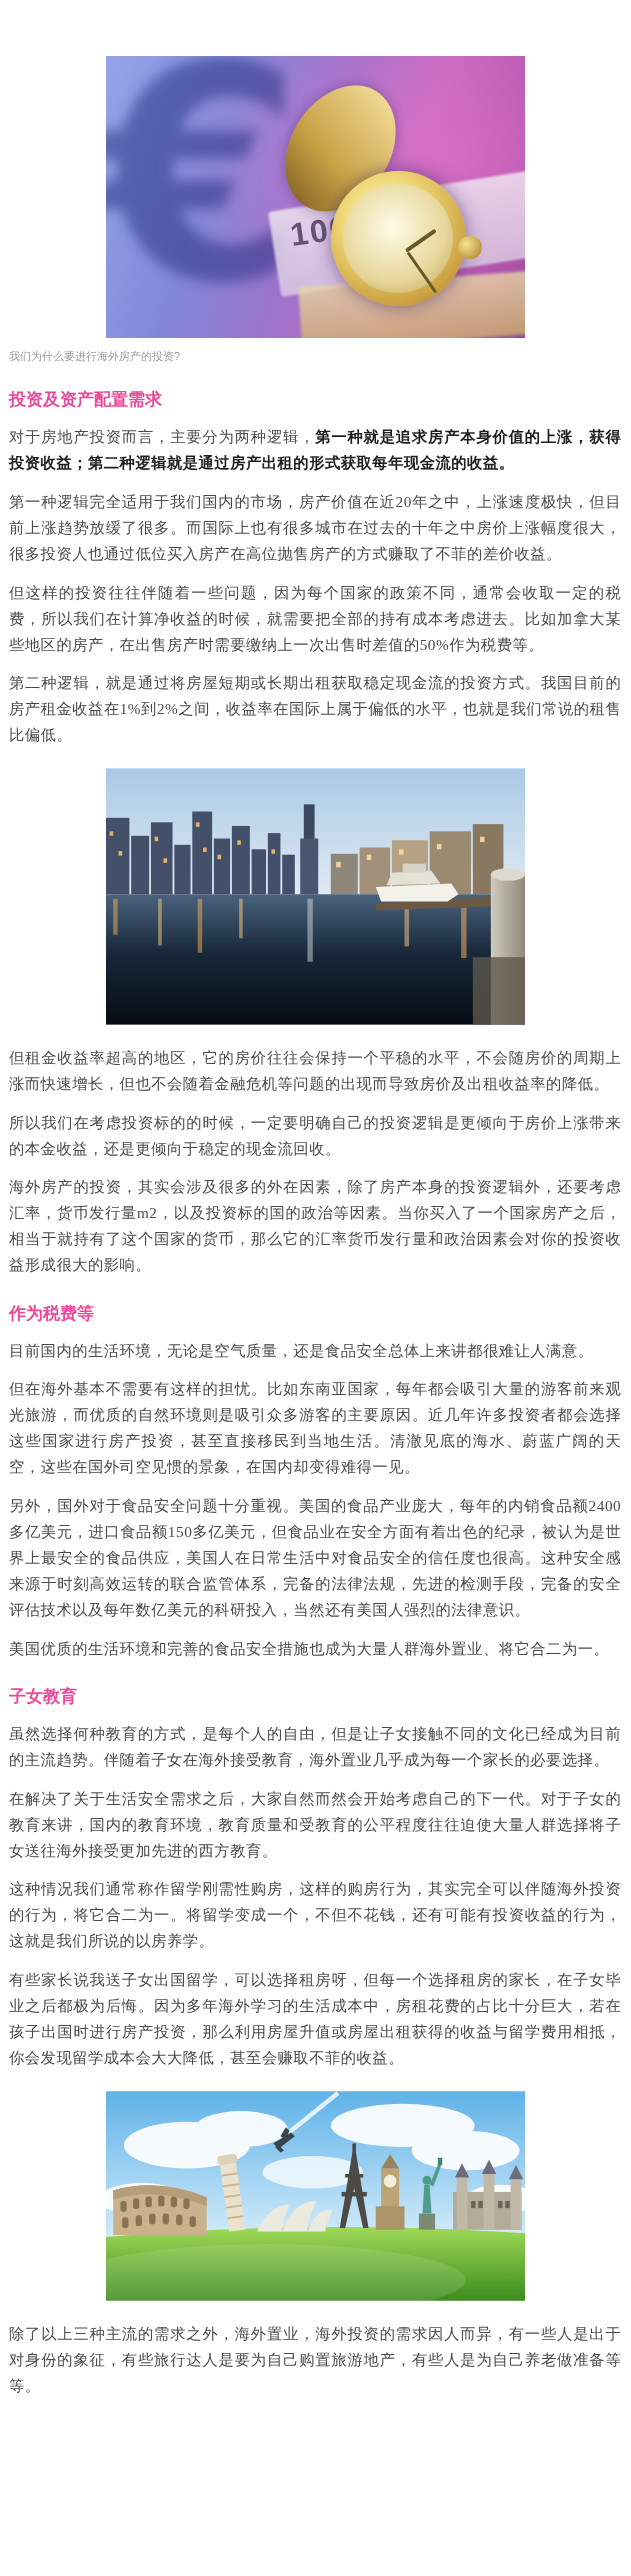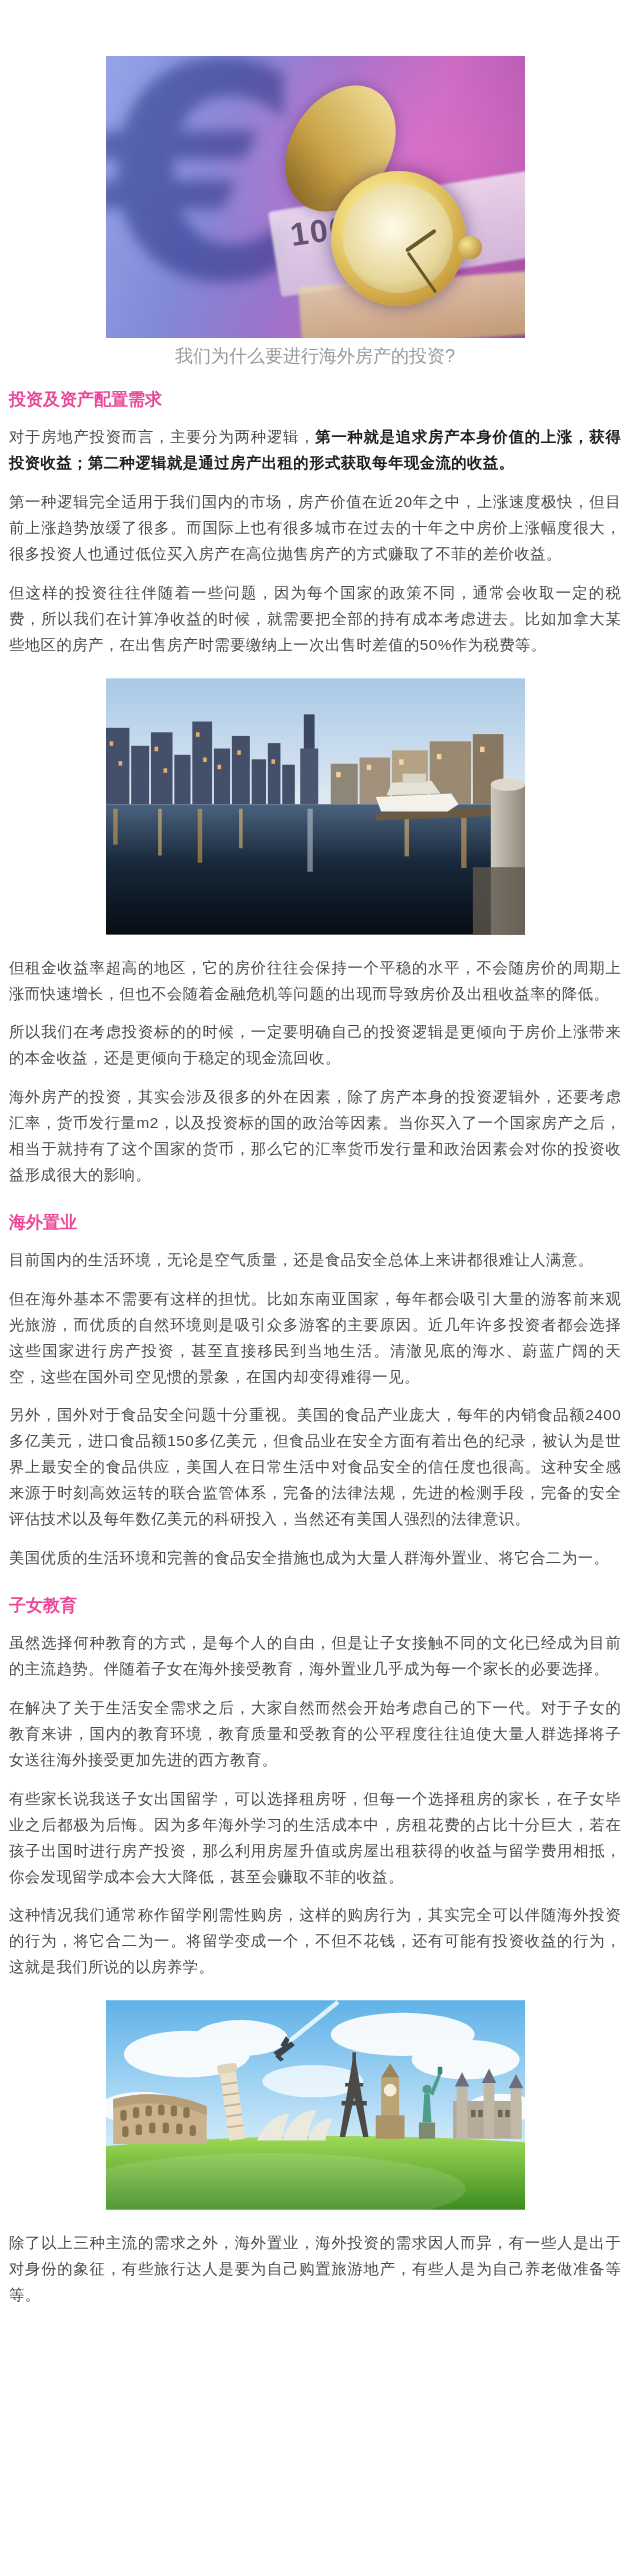--- a/index.html
+++ b/index.html
@@ -1,22 +1,22 @@
 <!DOCTYPE html>
 <html lang="zh" style="font-size:14.4px"><head>
 <meta charset="utf-8">
 <style>
   html,body{margin:0;padding:0;background:#ffffff;}
   body{width:632px;min-height:2576px;font-family:"Liberation Sans","DejaVu Sans",sans-serif;}
   .page{padding:56px 10.8px 27px 9px;box-sizing:border-box;width:632px;}
 
-  p.para{font-size:15.3px;line-height:26px;color:#4a4a4a;margin:12.6px 0;text-align:justify;letter-spacing:0.5px;}
+  p.para{font-size:15.3px;line-height:26px;color:#4a4a4a;margin:12.6px 0;text-align:justify;letter-spacing:0.5px;font-family:Liberation Serif, serif;}
   p.para strong{color:#1f1f1f;font-weight:bold;}
   h2.sec{font-size:17px;line-height:23.4px;color:#ec4899;margin:23.4px 0 9px;font-weight:bold;}
-  .caption{text-align:center;font-size:18px;color:#9a9a9a;margin:9px 0 0;line-height:18px;}
+  .caption{text-align:left;font-size:11px;color:#9a9a9a;margin:9px 0 0;line-height:18px;}
 
   figure{margin:20px auto;width:419px;padding:0;}
   figure.first{margin:0 auto 0;}
 
   
   .hero-art{position:relative;width:419px;height:282px;overflow:hidden;
     background:
       radial-gradient(120% 100% at 85% 35%, rgba(235,120,205,.55), rgba(0,0,0,0) 60%),
       linear-gradient(108deg,#95a4e8 0%,#8288d8 28%,#9a74cc 48%,#c368c0 68%,#a74fa8 88%,#8f4796 100%);}
   .euro{position:absolute;left:-9px;top:-54px;font-size:297px;font-weight:bold;color:#1e2a7a;opacity:.5;filter:blur(6.3px);font-family:"DejaVu Sans",sans-serif;}
@@ -63,20 +63,21 @@
     </div>
   </figure>
 
   <div class="caption">我们为什么要进行海外房产的投资?</div>
 
   <h2 class="sec">投资及资产配置需求</h2>
 
   <p class="para"><span>对于房地产投资而言，主要分为两种逻辑，</span><strong>第一种就是追求房产本身价值的上涨，获得投资收益；第二种逻辑就是通过房产出租的形式获取每年现金流的收益。</strong></p>
   <p class="para">第一种逻辑完全适用于我们国内的市场，房产价值在近20年之中，上涨速度极快，但目前上涨趋势放缓了很多。而国际上也有很多城市在过去的十年之中房价上涨幅度很大，很多投资人也通过低位买入房产在高位抛售房产的方式赚取了不菲的差价收益。</p>
   <p class="para">但这样的投资往往伴随着一些问题，因为每个国家的政策不同，通常会收取一定的税费，所以我们在计算净收益的时候，就需要把全部的持有成本考虑进去。比如加拿大某些地区的房产，在出售房产时需要缴纳上一次出售时差值的50%作为税费等。</p>
+  <p class="para">第二种逻辑，就是通过将房屋短期或长期出租获取稳定现金流的投资方式。我国目前的房产租金收益在1%到2%之间，收益率在国际上属于偏低的水平，也就是我们常说的租售比偏低。</p>
 
   <figure>
     <svg class="svg-art" width="419" height="257" viewBox="0 0 466 285">
       <defs>
         <linearGradient id="skyg" x1="0" y1="0" x2="0" y2="1">
           <stop offset="0" stop-color="#a9c9e6"></stop>
             <stop offset="1" stop-color="#e4ecf3"></stop>
         </linearGradient>
         <linearGradient id="waterg" x1="0" y1="0" x2="0" y2="1">
           <stop offset="0" stop-color="#4a637e"></stop>
@@ -155,33 +156,33 @@
       <rect x="428" y="118" width="38" height="167" fill="url(#postg)"></rect>
       <ellipse cx="447" cy="118" rx="19" ry="7" fill="#ded9cf"></ellipse>
       <rect x="408" y="210" width="58" height="75" fill="#5e574c" opacity="0.8"></rect>
     </svg>
   </figure>
 
   <p class="para">但租金收益率超高的地区，它的房价往往会保持一个平稳的水平，不会随房价的周期上涨而快速增长，但也不会随着金融危机等问题的出现而导致房价及出租收益率的降低。</p>
   <p class="para">所以我们在考虑投资标的的时候，一定要明确自己的投资逻辑是更倾向于房价上涨带来的本金收益，还是更倾向于稳定的现金流回收。</p>
   <p class="para">海外房产的投资，其实会涉及很多的外在因素，除了房产本身的投资逻辑外，还要考虑汇率，货币发行量m2，以及投资标的国的政治等因素。当你买入了一个国家房产之后，相当于就持有了这个国家的货币，那么它的汇率货币发行量和政治因素会对你的投资收益形成很大的影响。</p>
 
-  <h2 class="sec">海外置业</h2>
+  <h2 class="sec">作为税费等</h2>
 
   <p class="para">目前国内的生活环境，无论是空气质量，还是食品安全总体上来讲都很难让人满意。</p>
   <p class="para">但在海外基本不需要有这样的担忧。比如东南亚国家，每年都会吸引大量的游客前来观光旅游，而优质的自然环境则是吸引众多游客的主要原因。近几年许多投资者都会选择这些国家进行房产投资，甚至直接移民到当地生活。清澈见底的海水、蔚蓝广阔的天空，这些在国外司空见惯的景象，在国内却变得难得一见。</p>
   <p class="para">另外，国外对于食品安全问题十分重视。美国的食品产业庞大，每年的内销食品额2400多亿美元，进口食品额150多亿美元，但食品业在安全方面有着出色的纪录，被认为是世界上最安全的食品供应，美国人在日常生活中对食品安全的信任度也很高。这种安全感来源于时刻高效运转的联合监管体系，完备的法律法规，先进的检测手段，完备的安全评估技术以及每年数亿美元的科研投入，当然还有美国人强烈的法律意识。</p>
   <p class="para">美国优质的生活环境和完善的食品安全措施也成为大量人群海外置业、将它合二为一。</p>
 
   <h2 class="sec">子女教育</h2>
 
   <p class="para">虽然选择何种教育的方式，是每个人的自由，但是让子女接触不同的文化已经成为目前的主流趋势。伴随着子女在海外接受教育，海外置业几乎成为每一个家长的必要选择。</p>
   <p class="para">在解决了关于生活安全需求之后，大家自然而然会开始考虑自己的下一代。对于子女的教育来讲，国内的教育环境，教育质量和受教育的公平程度往往迫使大量人群选择将子女送往海外接受更加先进的西方教育。</p>
+  <p class="para">这种情况我们通常称作留学刚需性购房，这样的购房行为，其实完全可以伴随海外投资的行为，将它合二为一。将留学变成一个，不但不花钱，还有可能有投资收益的行为，这就是我们所说的以房养学。</p>
   <p class="para">有些家长说我送子女出国留学，可以选择租房呀，但每一个选择租房的家长，在子女毕业之后都极为后悔。因为多年海外学习的生活成本中，房租花费的占比十分巨大，若在孩子出国时进行房产投资，那么利用房屋升值或房屋出租获得的收益与留学费用相抵，你会发现留学成本会大大降低，甚至会赚取不菲的收益。</p>
-  <p class="para">这种情况我们通常称作留学刚需性购房，这样的购房行为，其实完全可以伴随海外投资的行为，将它合二为一。将留学变成一个，不但不花钱，还有可能有投资收益的行为，这就是我们所说的以房养学。</p>
 
   <figure>
     <svg class="svg-art" width="419" height="210" viewBox="0 0 466 233">
       <defs>
         <linearGradient id="sky2" x1="0" y1="0" x2="0" y2="1">
           <stop offset="0" stop-color="#5fb2e8"></stop>
             <stop offset="1" stop-color="#d8eefb"></stop>
         </linearGradient>
         <linearGradient id="grass" x1="0" y1="0" x2="0" y2="1">
           <stop offset="0" stop-color="#9fd957"></stop>

